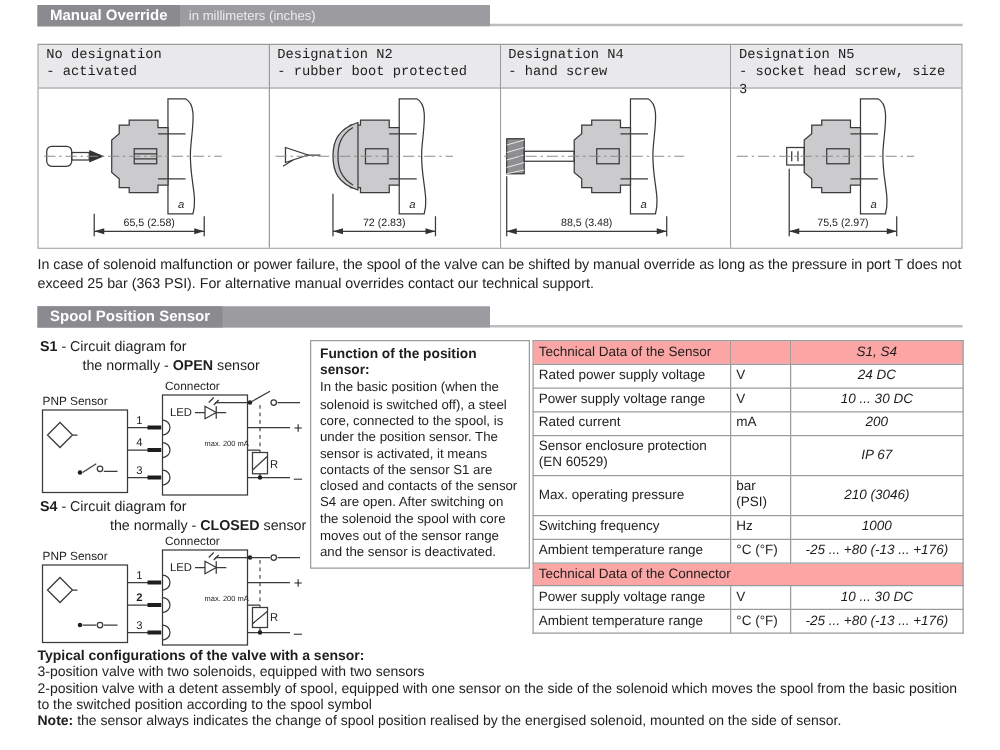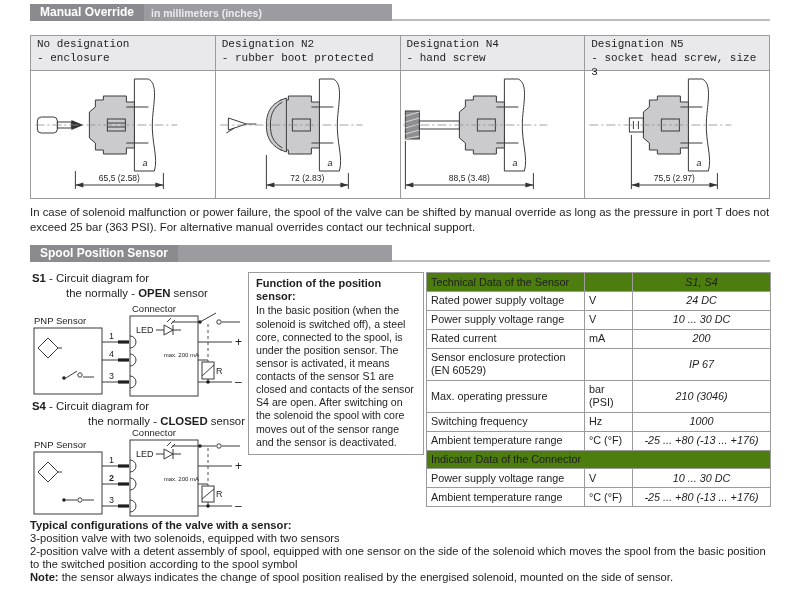--- a/index.html
+++ b/index.html
@@ -1,34 +1,34 @@
 <!DOCTYPE html>
 <html><head>
 <meta charset="utf-8">
 <style>
   html,body{margin:0;padding:0;background:#fff;}
   .page{position:relative;width:800px;height:600px;background:#fff;overflow:hidden;
         font-family:"Liberation Sans",sans-serif;color:#1e1e1e;}
   .rule{position:absolute;left:30px;width:740px;height:2px;background:#bcbcbf;}
   .bar{position:absolute;left:30px;width:362px;height:17px;background:#9c9ca0;display:flex;align-items:center;}
   .bar-label{background:#8b8b8f;color:#fff;font-weight:bold;font-size:12px;padding:1px 10px 2px 10px;height:14px;line-height:14px;}
-  .bar-sub{color:#ececee;font-size:10.5px;margin-left:7px;font-weight:bold;}
+  .bar-sub{color:#ececee;font-size:10.5px;margin-left:7px;}
   .panels{position:absolute;left:30px;top:35px;width:738px;display:flex;border:1px solid #9b9b9b;background:#fff;}
   .panel{flex:1;border-left:1px solid #9b9b9b;min-width:0;}
   .panel:first-child{border-left:none;}
   .panel-h{background:#e9e9eb;border-bottom:1px solid #9b9b9b;padding:2px 6px 3px 6px;font-size:11px;line-height:1.25;height:29px;font-family:Liberation Mono, monospace;}
   .panel-d{height:127px;background:#fff;}
   .panel-d svg{display:block;width:100%;height:127px;}
   .intro{position:absolute;left:30px;top:205px;width:742px;font-size:11.4px;line-height:1.32;}
   .diag-h{position:absolute;left:32px;font-size:11.4px;line-height:1.3;}
   .fbox{position:absolute;left:248px;top:272px;width:160px;border:1px solid #9b9b9b;padding:4px 7px 5px 7px;font-size:10.6px;line-height:1.24;}
   .fbox .t{font-weight:bold;font-size:11px;line-height:1.2;margin-bottom:1px;}
   table.tbl{position:absolute;left:426px;top:272px;width:344px;border-collapse:collapse;font-size:10.8px;table-layout:fixed;}
   .tbl td{border:1px solid #9b9b9b;padding:2.5px 4px;line-height:1.2;overflow:hidden;}
-  .tbl .hd{background:#4d7c0f;}
+  .tbl .hd{background:#fca5a5;}
   .tbl .c{text-align:center;font-style:italic;}
   .cfg{position:absolute;left:30px;top:519px;width:742px;font-size:11.2px;line-height:1.16;}
   .cfg .t{font-weight:bold;}
   .csvg{position:absolute;}
   svg .ln{stroke:#3a3a3a;fill:none;stroke-width:1;}
   svg .body{fill:#cbcbce;stroke:#3a3a3a;stroke-width:1;}
   svg .cl{stroke:#8a8a8a;stroke-width:0.8;stroke-dasharray:9 3 2 3;fill:none;}
   svg text{font-family:"Liberation Sans",sans-serif;fill:#1e1e1e;}
   svg .dim{font-size:8.5px;}
   svg .mk{font-size:9px;font-style:italic;}
@@ -49,21 +49,21 @@
   <div class="bar" style="top:4px">
     <span class="bar-label">Manual Override</span>
     <span class="bar-sub">in millimeters (inches)</span>
   </div>
 
   <div class="panels">
 
     <div class="panel">
       <div class="panel-h">
         <div>No designation</div>
-        <div>- enclosure</div>
+        <div>- activated</div>
       </div>
       <div class="panel-d">
         <svg viewBox="0 0 183 127">
           <path class="ln" d="M103,8 L117,8 C127,13 122,32 121,50 C120,72 127,86 123,100 L103,100 Z" fill="#fff"></path>
           <path class="body" d="M64,36 L64,29 L72,29 L72,25 L95,25 L95,31 L103,31 L103,77 L95,77 L95,83 L72,83 L72,79 L64,79 L64,72 L58,67 L58,41 Z"></path>
           <rect class="ln" x="76" y="48" width="18" height="12" fill="#fff"></rect>
           <line class="ln" x1="76" y1="52" x2="94" y2="52"></line>
             <line class="ln" x1="76" y1="56" x2="94" y2="56"></line>
           <line class="ln" x1="95" y1="36" x2="117" y2="36"></line>
             <line class="ln" x1="95" y1="72" x2="117" y2="72"></line>
@@ -312,21 +312,21 @@
         <td>Switching frequency</td>
         <td>Hz</td>
         <td class="c">1000</td>
       </tr>
       <tr>
         <td>Ambient temperature range</td>
         <td>°C (°F)</td>
         <td class="c">-25 ... +80 (-13 ... +176)</td>
       </tr>
       <tr>
-        <td class="hd" colspan="3">Indicator Data of the Connector</td>
+        <td class="hd" colspan="3">Technical Data of the Connector</td>
       </tr>
       <tr>
         <td>Power supply voltage range</td>
         <td>V</td>
         <td class="c">10 ... 30 DC</td>
       </tr>
       <tr>
         <td>Ambient temperature range</td>
         <td>°C (°F)</td>
         <td class="c">-25 ... +80 (-13 ... +176)</td>

